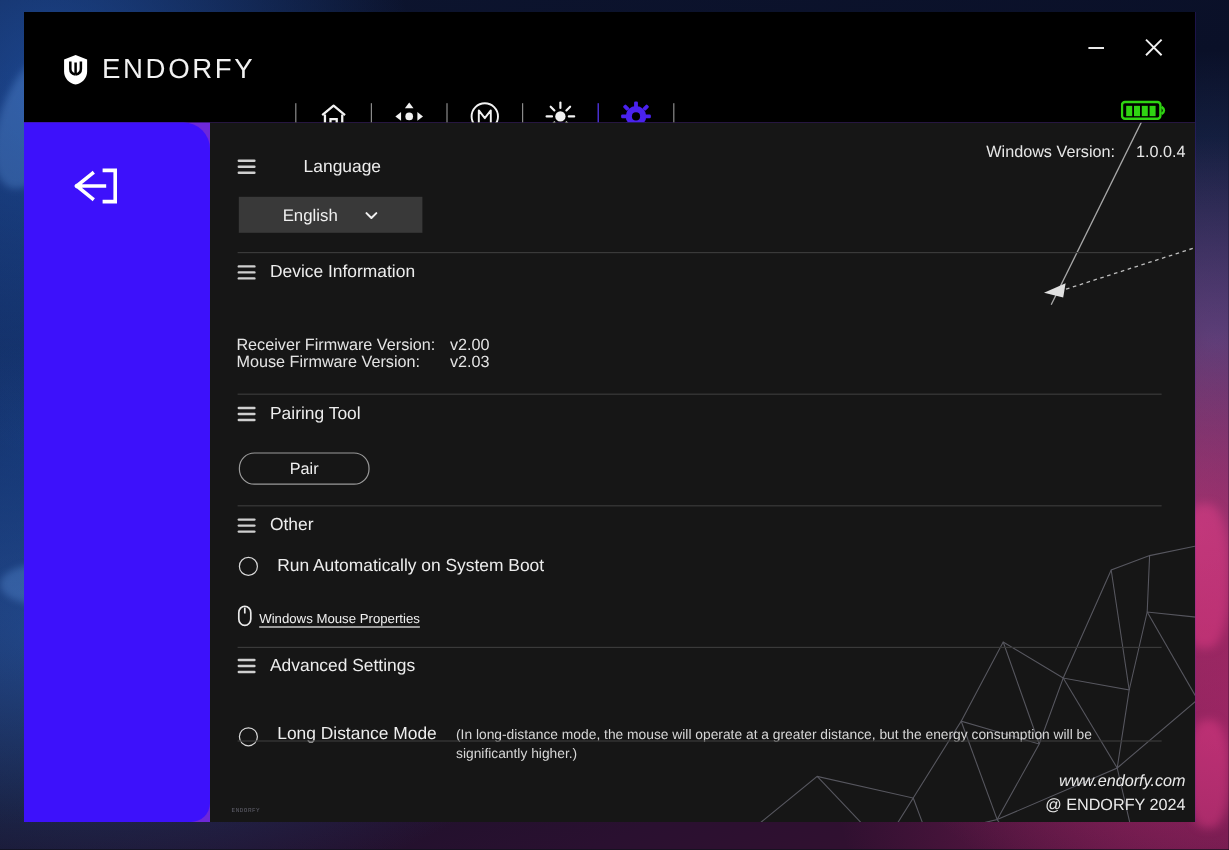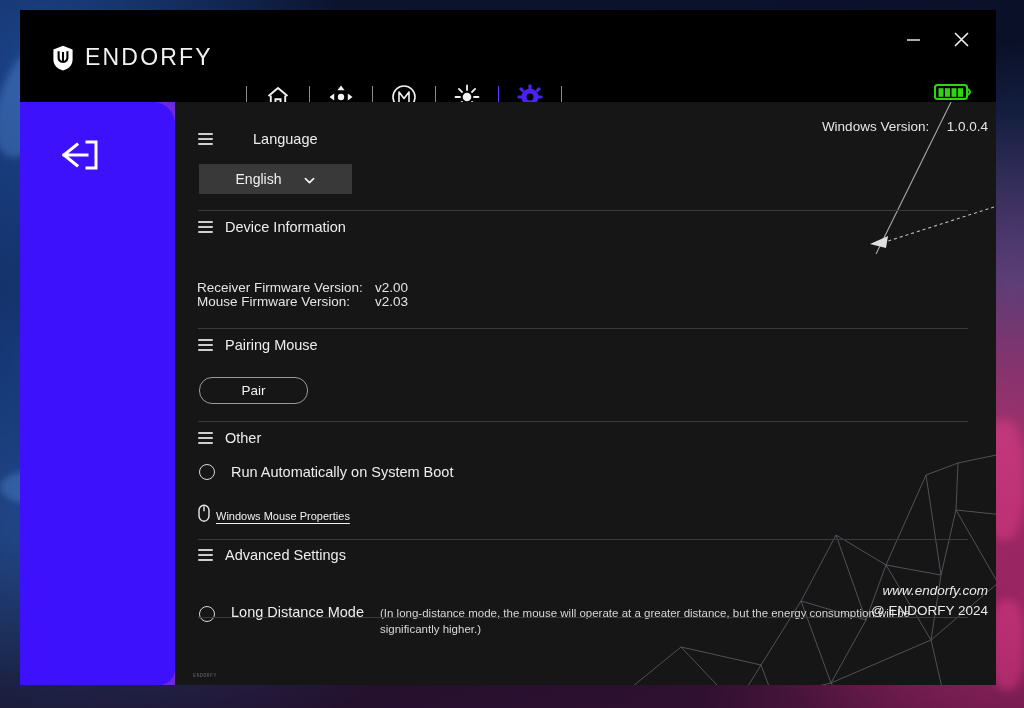--- a/index.html
+++ b/index.html
@@ -347,21 +347,21 @@
     </div>
 
     <div class="hr" style="top:226px;"></div>
 
     <div class="sec" style="top:235px;">
       <span class="ham">
           <i></i>
           <i></i>
           <i></i>
         </span>
-      <span class="sec-title">Pairing Mouse</span>
+      <span class="sec-title">Pairing Tool</span>
     </div>
 
     <div class="pairbtn" style="top:275px;">Pair</div>
 
     <div class="hr" style="top:319px;"></div>
 
     <div class="sec" style="top:328px;">
       <span class="ham">
           <i></i>
           <i></i>
@@ -397,20 +397,20 @@
     </div>
 
     <div class="ldwrap" style="top:501px;">
       <span class="radio" style="margin-top:3px;"></span>
       <span class="ldlabel">Long Distance Mode</span>
       <span class="lddesc">(In long-distance mode, the mouse will operate at a greater distance, but the energy consumption will be significantly higher.)</span>
     </div>
 
     <div class="hr" style="top:515px;"></div>
 
-    <div class="footer" style="top:481px;">
+    <div class="footer" style="top:541px;">
       <div class="site">www.endorfy.com</div>
       <div class="cpy">@ ENDORFY 2024</div>
     </div>
 
     <div class="tinytext">ENDORFY</div>
   </div>
 </div>
 
 </body></html>

